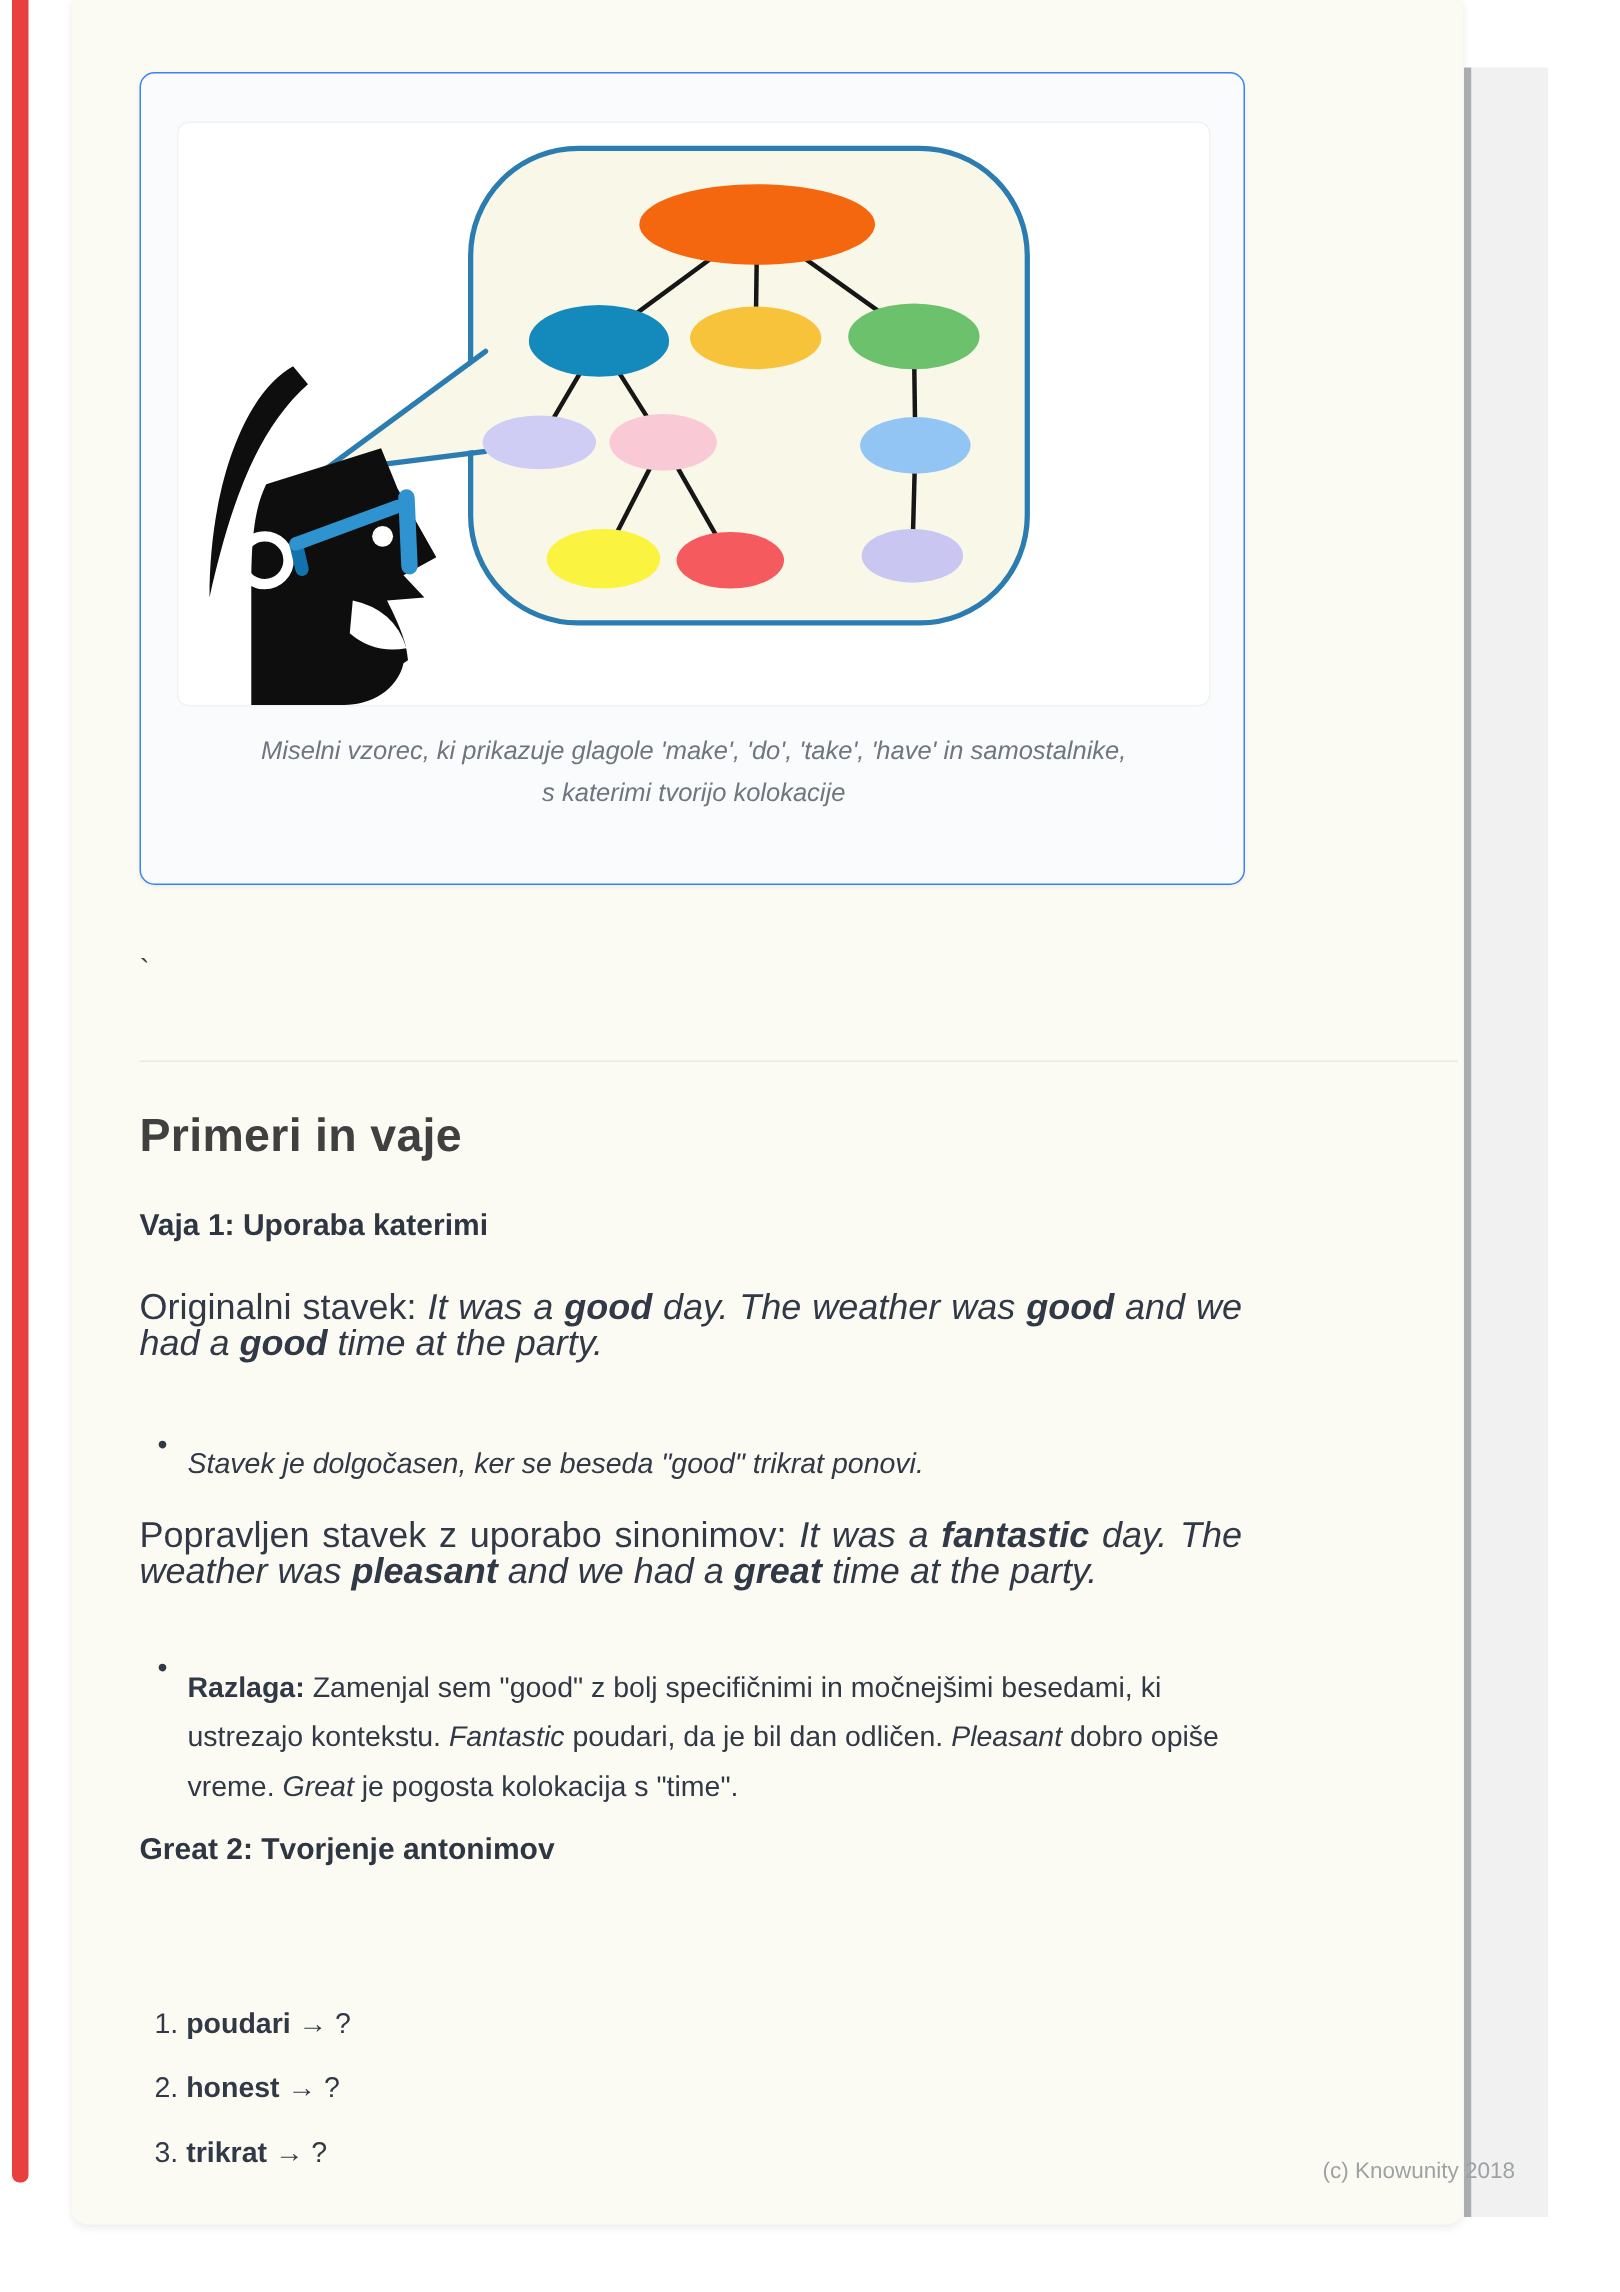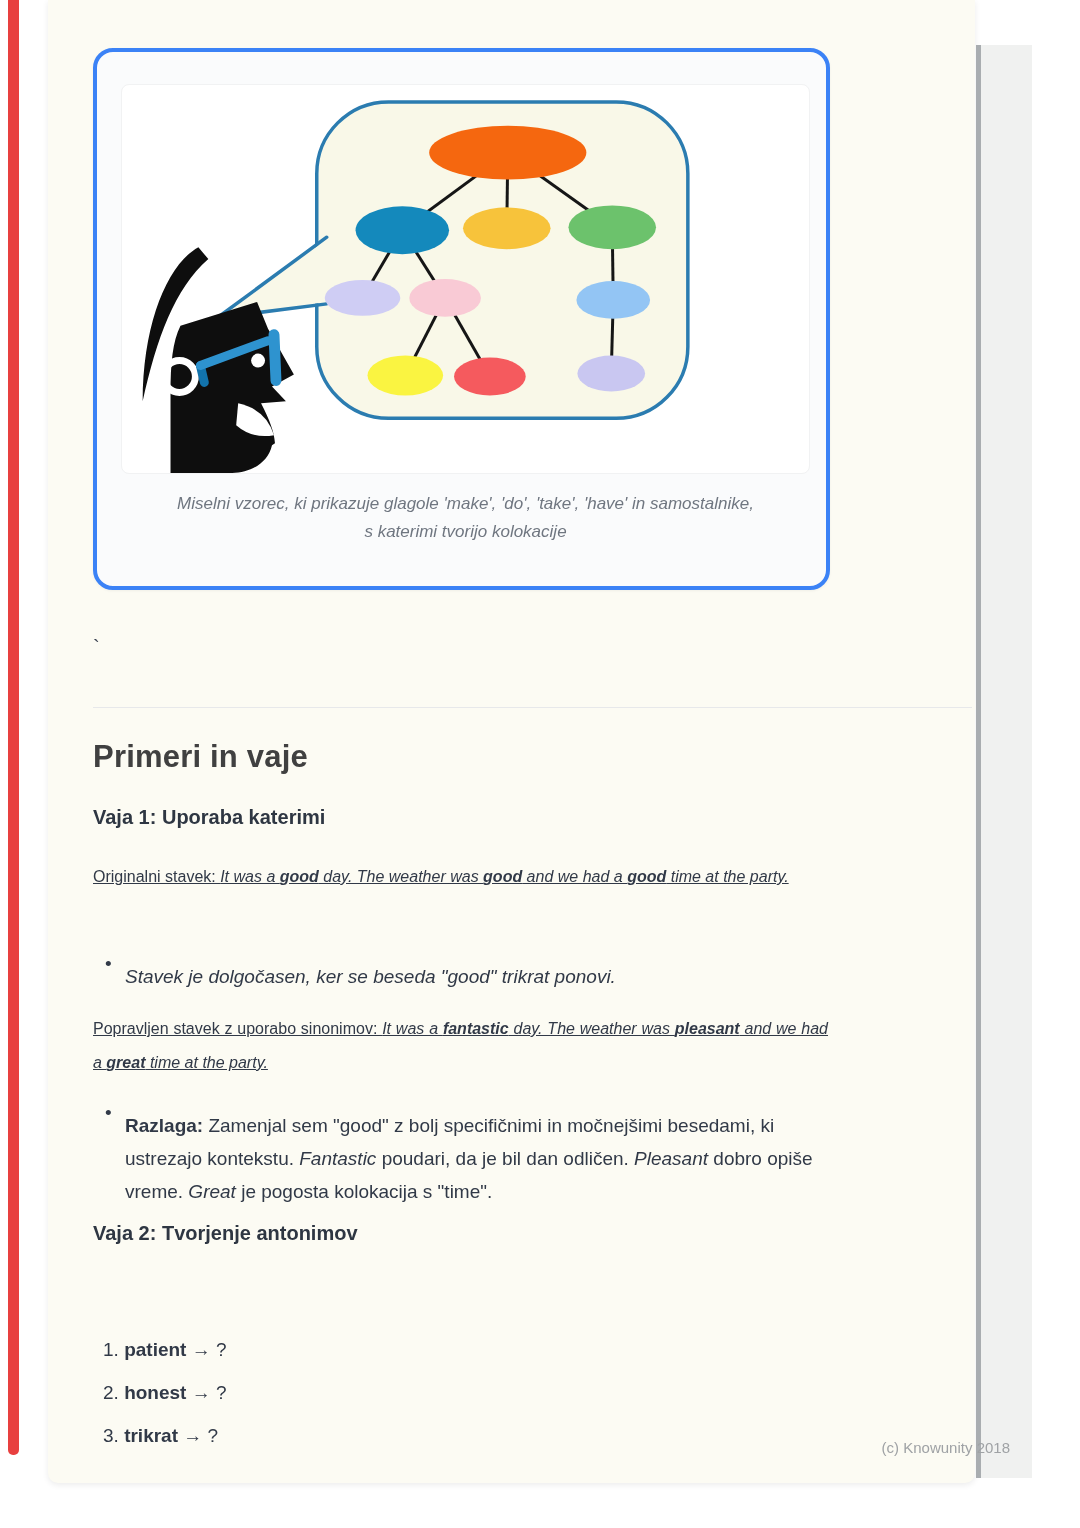--- a/index.html
+++ b/index.html
@@ -9,33 +9,33 @@
   .doc-page{position:absolute;left:48px;top:0;width:927px;height:1483px;background:#FCFBF3;
             border-radius:0 0 10px 10px;box-shadow:0 2px 6px rgba(0,0,0,0.08);}
   
   .red-ribbon{position:absolute;left:8px;top:0;width:11px;height:1455px;background:#E8403F;
               border-radius:0 0 5px 5px;}
   
   .rail-thumb{position:absolute;left:976px;top:45px;width:5px;height:1433px;background:#A9ADB0;}
   .rail-panel{position:absolute;left:981px;top:45px;width:51px;height:1433px;background:#F0F1F0;}
   
   .card{position:absolute;left:93px;top:48px;width:737px;height:542px;background:#FAFBFC;
-        border:4px solid #3b82f6;border-radius:20px;box-shadow:0 1px 3px rgba(0,0,0,0.05);box-sizing:border-box;}
+        border:1px solid #3b82f6;border-radius:10px;box-shadow:0 1px 3px rgba(0,0,0,0.05);box-sizing:border-box;}
   .card-img{position:absolute;left:24px;top:32px;width:689px;height:390px;background:#ffffff;
             border:1px solid #F1F2F3;border-radius:8px;box-sizing:border-box;overflow:hidden;}
   .card-img svg{display:block;width:687px;height:388px;}
   .caption{position:absolute;left:24px;top:438px;width:689px;text-align:center;
            font-style:italic;color:#6F7680;font-size:17px;line-height:28px;}
   
   .stray{position:absolute;left:93px;top:636px;font-size:20px;color:#3A4252;}
   .divider{position:absolute;left:93px;top:707px;width:879px;height:1px;background:#E7E8EA;}
   .h2{position:absolute;left:93px;top:739px;font-size:31px;font-weight:700;color:#404040;letter-spacing:0.2px;}
   .h3{position:absolute;left:93px;font-size:20px;font-weight:700;color:#2E3642;}
   .h3.a{top:806px;} .h3.b{top:1222px;}
-  .para{position:absolute;left:93px;width:735px;font-size:16px;line-height:34px;color:#313947;text-decoration:underline;}
+  .para{position:absolute;left:93px;width:735px;font-size:24px;line-height:24px;color:#313947;}
   .para.just{text-align:justify;}
   .p1{top:860px;} .p2{top:1012px;} .p3{top:1275px;}
   .bullet{position:absolute;left:105px;width:723px;display:flex;font-size:19px;line-height:34px;color:#313947;}
   .bullet .dot{width:20px;flex:0 0 20px;font-size:19px;}
   .bullet .btxt{flex:1;max-width:703px;margin-top:13px;}
   .bullet.b1{top:947px;} .bullet.b1 .btxt{font-style:italic;}
   .bullet.b2{top:1096px;line-height:33px;}
   .olist{position:absolute;left:103px;width:720px;font-size:19px;color:#313947;}
   .olist .oli{line-height:36px;margin-bottom:7px;}
   .watermark{position:absolute;top:1439px;right:70px;font-size:15px;color:#9FA2A5;z-index:5;}
@@ -114,23 +114,23 @@
     <div class="btxt"><span style="font-style: italic;">Stavek je dolgočasen, ker se beseda "good" trikrat ponovi.</span></div>
   </div>
 
   <div class="para just p2"><span>Popravljen stavek z uporabo sinonimov: </span><span style="font-style: italic;">It was a </span><span style="font-weight: 700; font-style: italic;">fantastic</span><span style="font-style: italic;"> day. The weather was </span><span style="font-weight: 700; font-style: italic;">pleasant</span><span style="font-style: italic;"> and we had a </span><span style="font-weight: 700; font-style: italic;">great</span><span style="font-style: italic;"> time at the party.</span></div>
 
   <div class="bullet b2">
     <span class="dot">•</span>
     <div class="btxt"><span style="font-weight: 700;">Razlaga:</span><span> Zamenjal sem "good" z bolj specifičnimi in močnejšimi besedami, ki ustrezajo kontekstu. </span><span style="font-style: italic;">Fantastic</span><span> poudari, da je bil dan odličen. </span><span style="font-style: italic;">Pleasant</span><span> dobro opiše vreme. </span><span style="font-style: italic;">Great</span><span> je pogosta kolokacija s "time".</span></div>
   </div>
 
-  <div class="h3 b">Vaja 2: Tvorjenje antonimov</div>
+  <div class="h3 b">Great 2: Tvorjenje antonimov</div>
 
   <div class="olist" style="top:1332px;">
-    <div class="oli"><span>1. </span><span style="font-weight: 700;">patient</span><span> → ?</span></div>
+    <div class="oli"><span>1. </span><span style="font-weight: 700;">poudari</span><span> → ?</span></div>
     <div class="oli"><span>2. </span><span style="font-weight: 700;">honest</span><span> → ?</span></div>
     <div class="oli"><span>3. </span><span style="font-weight: 700;">trikrat</span><span> → ?</span></div>
   </div>
 
   <div class="watermark">(c) Knowunity 2018</div>
 
 </div>
 
 </body></html>

